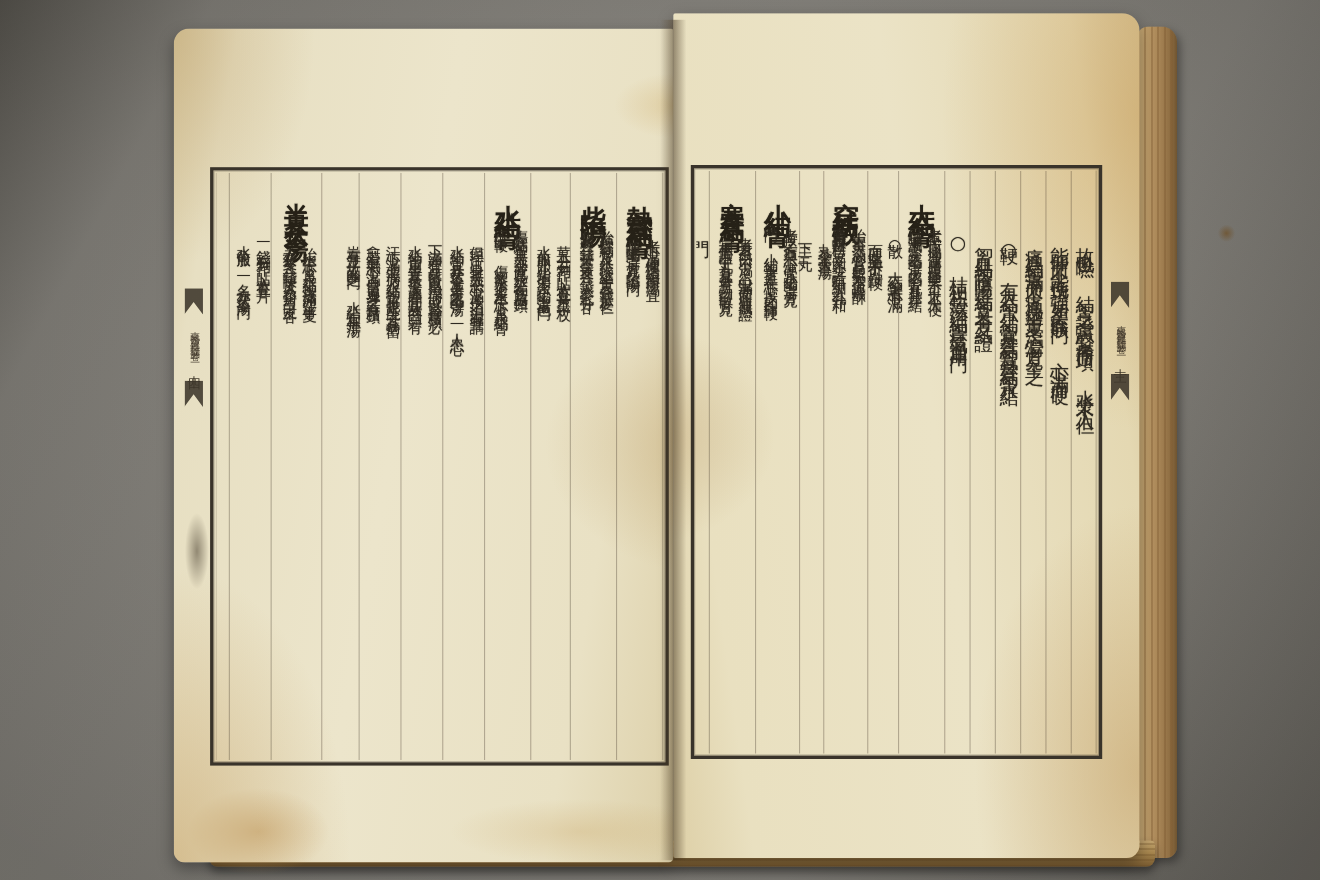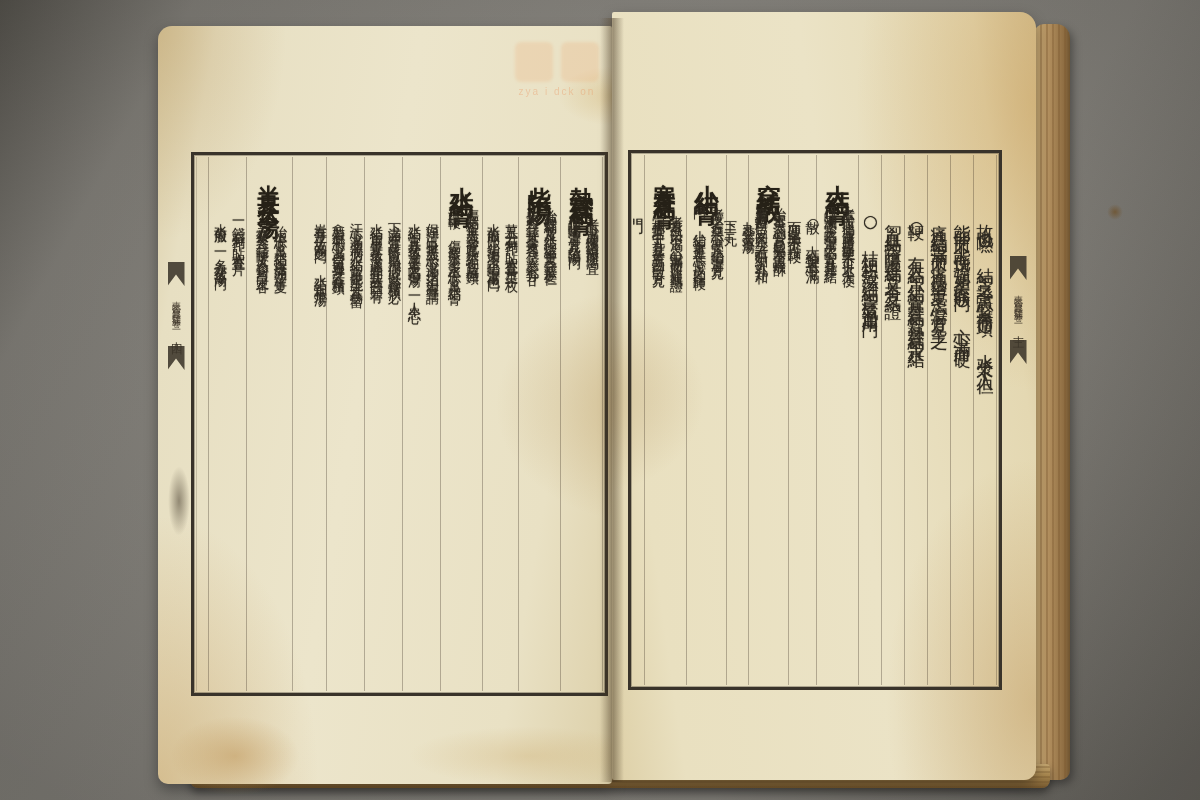--- a/index.html
+++ b/index.html
@@ -278,20 +278,13 @@
         <div class="fishtail"></div>
         <div class="folio-title">東醫寶鑑雜病卷三</div>
         <div class="folio-num">十三</div>
         <div class="fishtail"></div>
       </div>
     </div>
 
     <div class="fold-shadow"></div>
   </div>
 
-  <div class="watermark">
-    <div class="wm-glyphs">
-      <div class="wm-g"></div>
-      <div class="wm-g"></div>
-    </div>
-    <div class="wm-text">zya i dck on</div>
-  </div>
 </div>
 
 </body></html>

